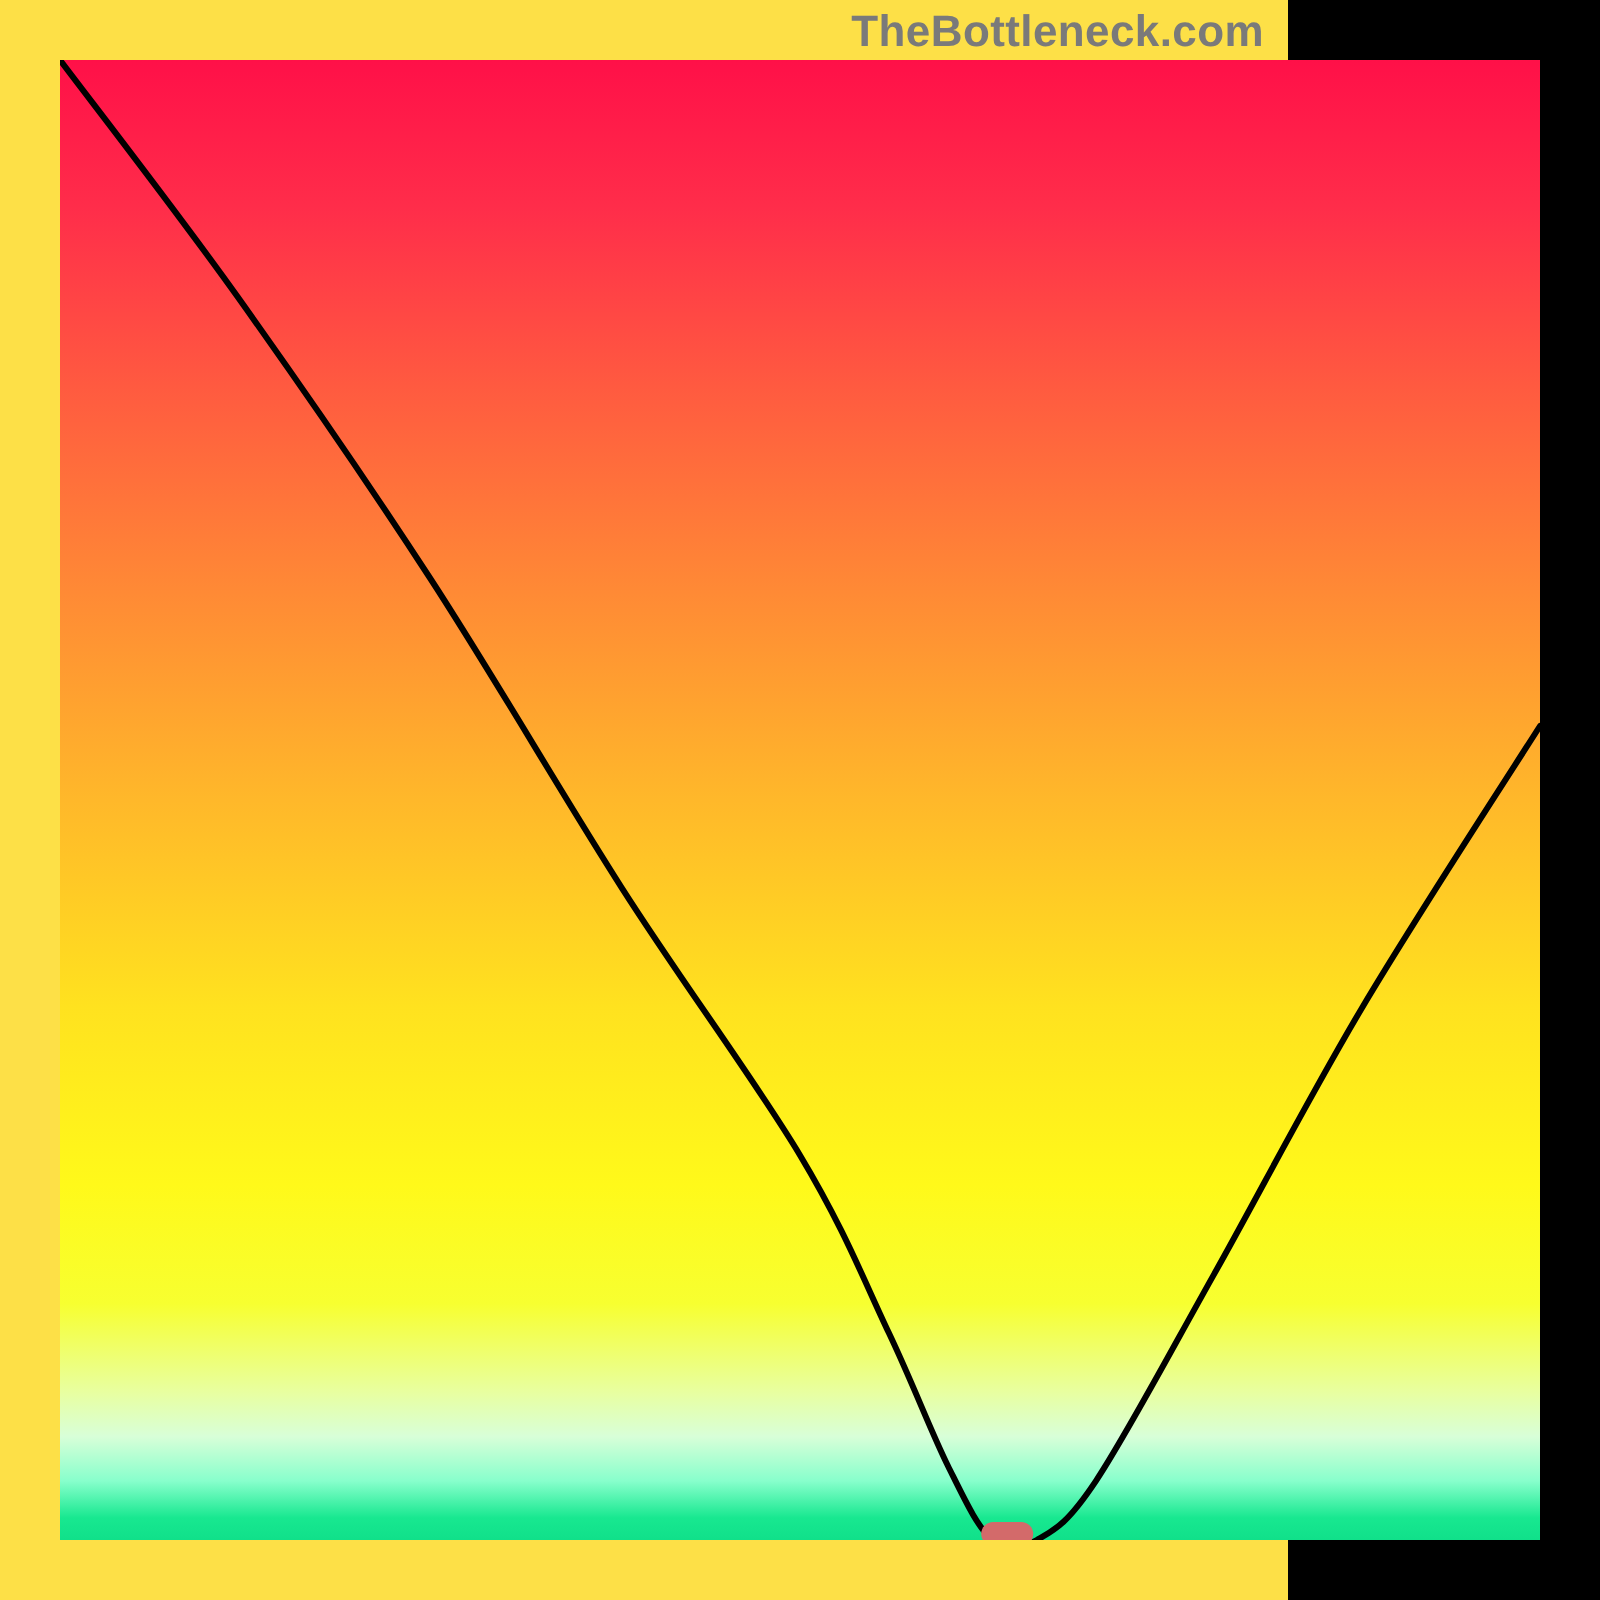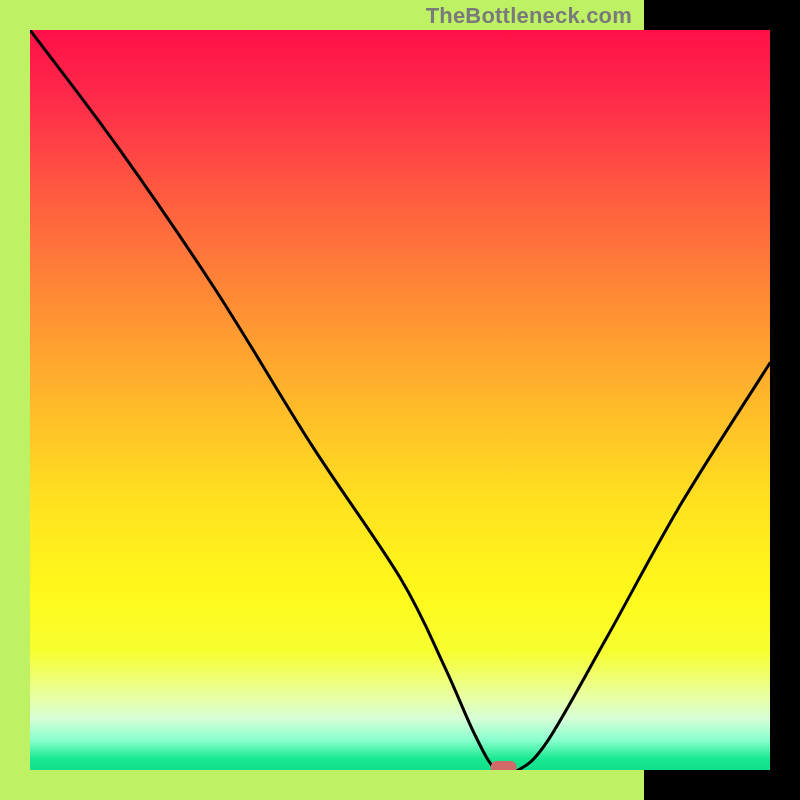--- a/index.html
+++ b/index.html
@@ -9,21 +9,21 @@
     height: 800px;
     background: #000;
     overflow: hidden;
   }
   .frame {
     position: absolute;
     top: 0;
     left: 0;
     width: 644px;
     height: 800px;
-    background: #bef264;
+    background: #fde047;
   }
   .plot-area {
     position: absolute;
     top: 30px;
     left: 30px;
     width: 740px;
     height: 740px;
     background: linear-gradient(
       to bottom,
       #ff1048 0%,

